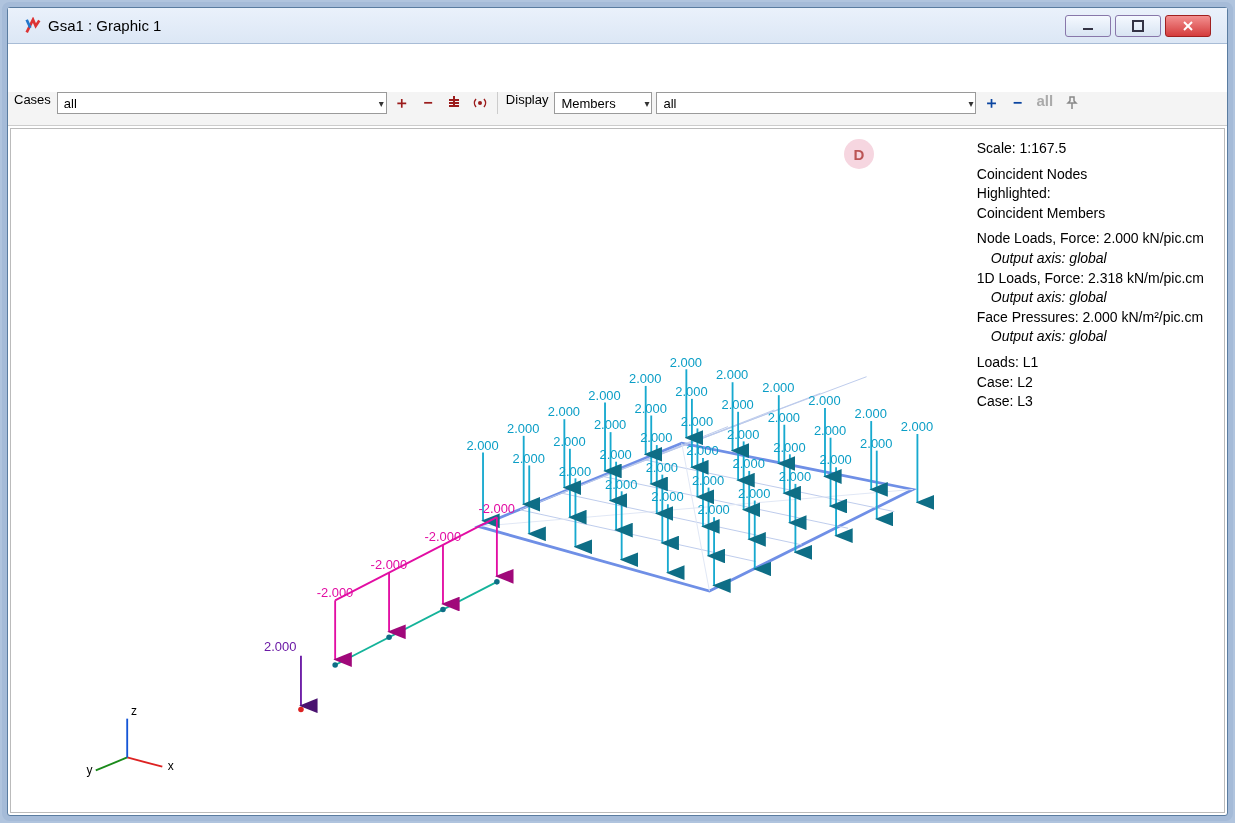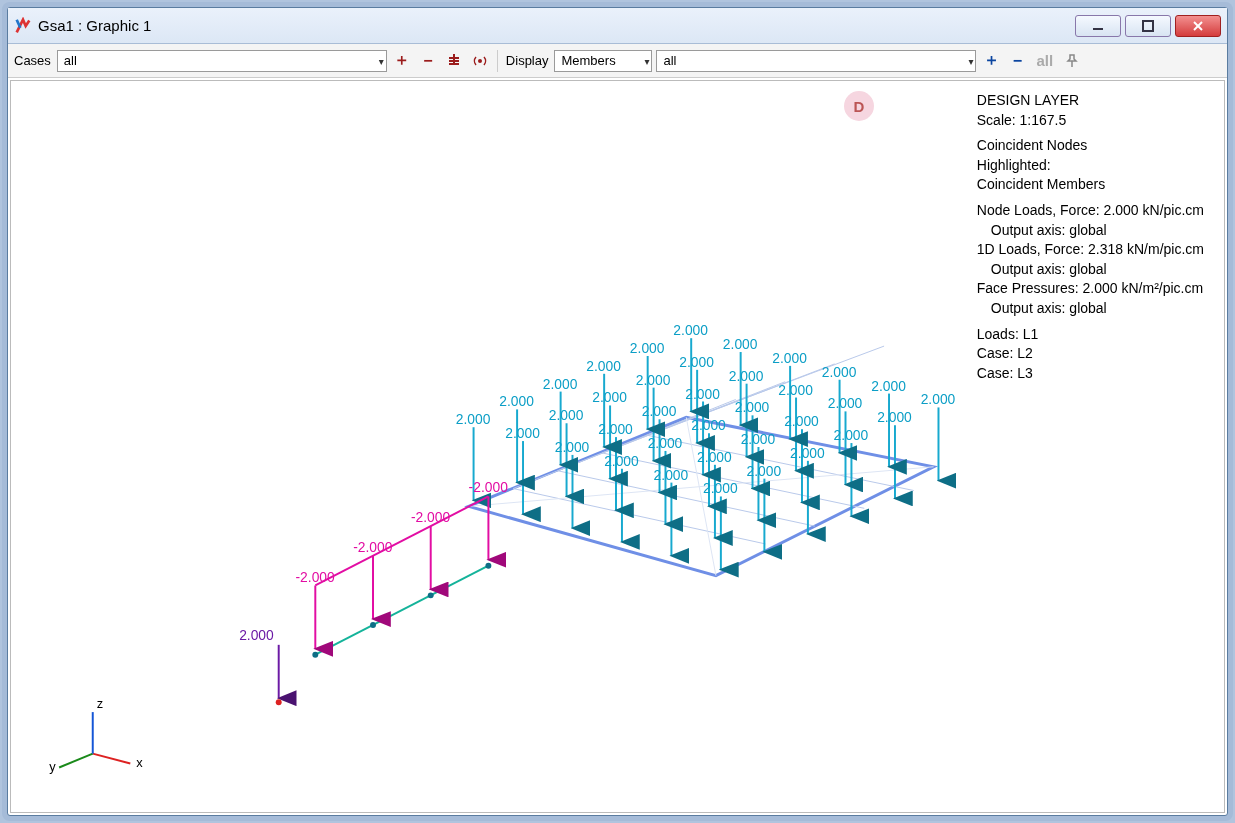--- a/index.html
+++ b/index.html
@@ -23,41 +23,42 @@
     box-shadow: 0 0 0 5px rgba(130,160,200,0.25);
     display: flex;
     flex-direction: column;
   }
   .titlebar {
     height: 36px;
     background: linear-gradient(#eaf1fb,#dce7f5);
     border-bottom: 1px solid #a8bcd6;
     display: flex;
     align-items: center;
-    padding: 0 6px;
+    padding: 0 16px;
   }
   .titlebar .app-icon { width:18px; height:18px; margin-right:6px; }
   .titlebar .title { flex:1; color:#000; font-size:15px; }
   .win-btns { display:flex; gap:4px; }
   .win-btn {
     width:46px; height:22px;
     border:1px solid #87a; border-radius:3px;
     background:linear-gradient(#f5f9ff,#d8e4f2);
     display:flex;align-items:center;justify-content:center;
     font-size:13px;color:#334;
   }
   .win-btn.close { background:linear-gradient(#f39090,#d43c3c); color:#fff; border-color:#a02020;}
   .toolbar {
     height: 34px;
     background:#f4f4f4;
     border-bottom:1px solid #ccc;
-    display:flex; align-items:center;
+    display:flex; align-items:flex-start;
     padding:0 4px;
     gap:4px;
     font-size:13px;
+    margin-top:48px;
   }
   .toolbar label { padding:0 2px; }
   .dd {
     border:1px solid #9a9a9a; background:#fff; height:22px;
     display:flex; align-items:center; padding:0 18px 0 6px;
     position:relative; font-size:13px;
   }
   .dd .chev {
     position:absolute; right:2px; top:50%; transform:translateY(-50%);
     font-size:10px; color:#333;
@@ -73,21 +74,21 @@
   .canvas-wrap{
     flex:1; position:relative; background:#fff; margin:2px; border:1px solid #bbb;
     overflow:hidden;
   }
   .info-panel {
     position:absolute; top:10px; right:20px;
     font-size:14px; line-height:1.4; color:#000;
     text-align:left;
   }
   .info-line { white-space:pre; }
-  .info-indent { padding-left:14px; }
+  .info-indent { padding-left:14px;font-style:italic; }
   .d-badge {
     position:absolute; top:10px; right:350px;
     width:30px;height:30px;border-radius:50%;
     background:#f6d6e0; color:#b55; font-weight:bold;
     display:flex;align-items:center;justify-content:center;
     font-size:15px;
   }
   svg.scene { width:100%; height:100%; display:block;}
   text.load-label { font-family:"Segoe UI",Arial,sans-serif; font-size:14px; }
   .teal-t { fill:#0b9ec6; }
@@ -165,21 +166,20 @@
       <svg width="14" height="14" viewBox="0 0 14 14">
           <path d="M5 1 h4 v4 l2 2 h-8 l2-2 z M7 7 v6" stroke="#888" fill="none" stroke-width="1.5"></path>
         </svg>
     </div>
   </div>
 
   <div class="canvas-wrap">
     <div class="d-badge">D</div>
 
     <div class="info-panel">
-      <div class="info-line">DESIGN LAYER</div>
       <div class="info-line">Scale: 1:167.5</div>
       <div style="height:6px"></div>
       <div class="info-line">Coincident Nodes</div>
       <div class="info-line">Highlighted:</div>
       <div class="info-line">Coincident Members</div>
       <div style="height:6px"></div>
       <div class="info-line">Node Loads, Force: 2.000 kN/pic.cm</div>
       <div class="info-line info-indent">Output axis: global</div>
       <div class="info-line">1D Loads, Force: 2.318 kN/m/pic.cm</div>
       <div class="info-line info-indent">Output axis: global</div>

